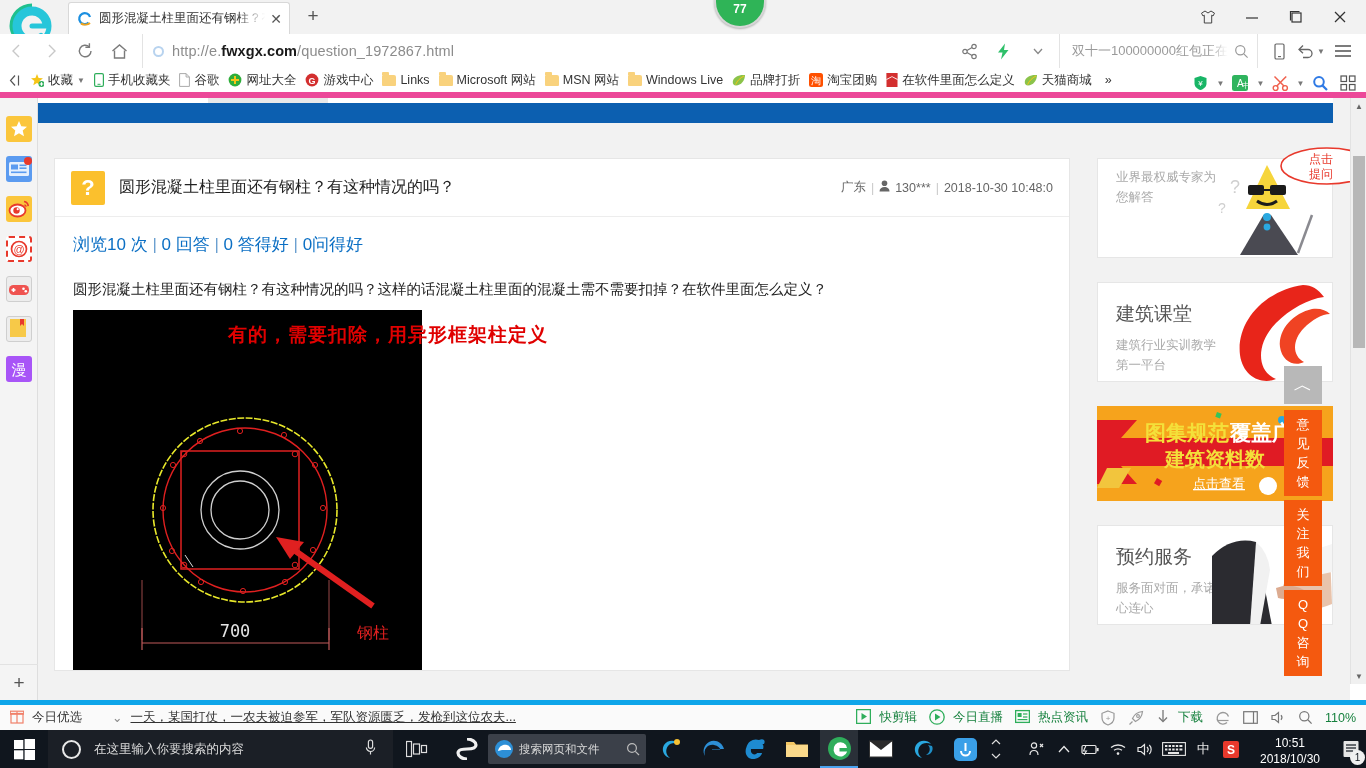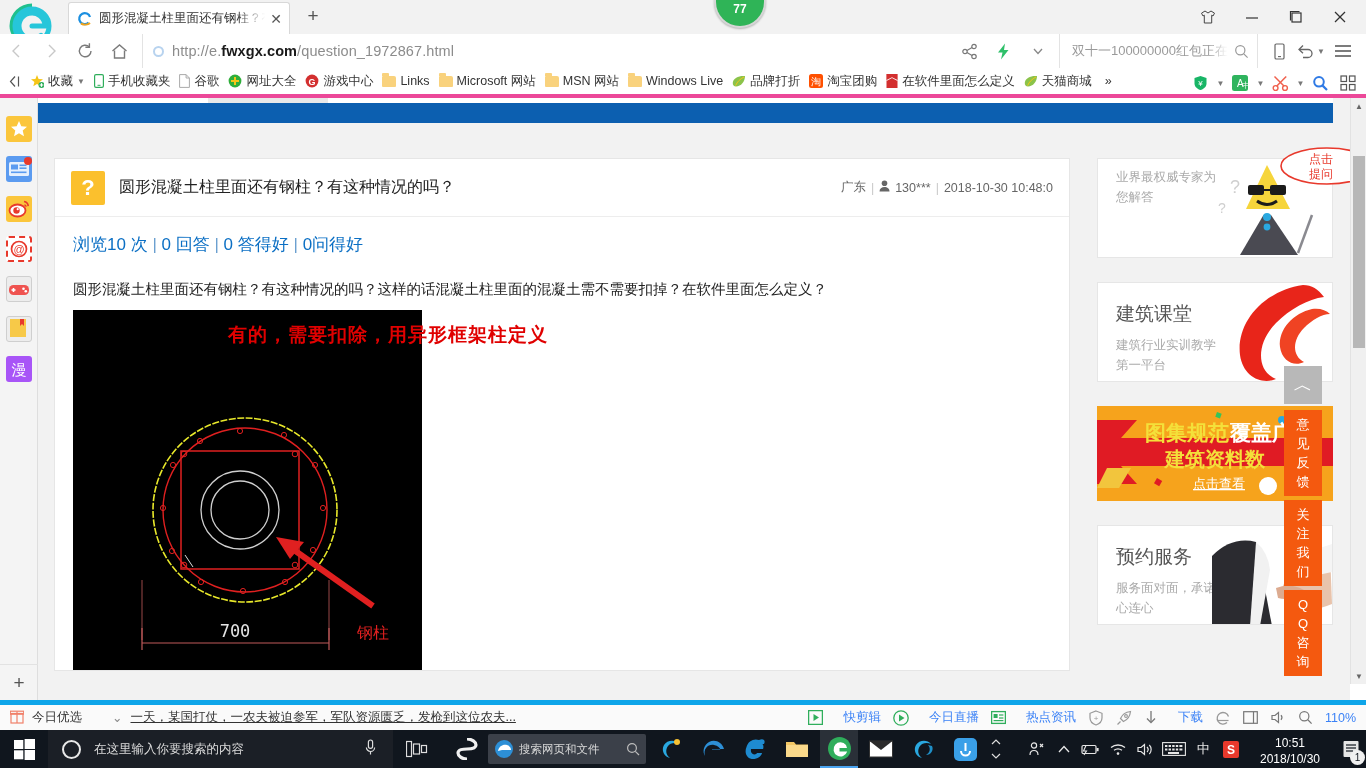--- a/index.html
+++ b/index.html
@@ -47,21 +47,21 @@
   .addr-text { font-size:14.5px; color:#8c8c8c; letter-spacing:.1px; white-space:nowrap; }
   .addr-text b { color:#1a1a1a; font-weight:600; }
   .navright { display:flex; align-items:center; height:34px; }
   .searchbox { display:flex; align-items:center; height:34px; border-left:1px solid #e3e3e3;
     border-right:1px solid #e3e3e3; padding:0 8px 0 12px; margin:0 4px; }
   .searchbox .sq { font-size:13px; color:#9a9a9a; white-space:nowrap; max-width:180px;
      overflow:hidden; -webkit-mask-image:linear-gradient(to right,#000 88%,transparent 100%);
      mask-image:linear-gradient(to right,#000 88%,transparent 100%); }
 
   .bmbar { position:absolute; left:0; top:68px; width:1366px; height:30px; background:#fff;
-    display:flex; align-items:center; border-bottom:4px solid #ec4899; overflow:hidden; }
+    display:flex; align-items:center; border-bottom:6px solid #ec4899; overflow:hidden; }
   .bmitem { display:flex; align-items:center; font-size:12.5px; color:#333; margin-right:9px;
     white-space:nowrap; }
   .bmitem .bi { margin-right:4px; display:inline-flex; align-items:center; }
   .bm-folder { width:14px; height:11px; background:#f9d27d; border-radius:1px 2px 1px 1px;
     position:relative; display:inline-block; }
   .bm-folder:before { content:""; position:absolute; left:0; top:-3px; width:7px; height:3px;
     background:#f9d27d; border-radius:1px 1px 0 0; }
   .bmright { position:absolute; right:4px; top:0; height:30px; display:flex; align-items:center; }
   .bmr { width:28px; height:30px; display:flex; align-items:center; justify-content:center; }
   .caretdn { font-size:8px; color:#777; margin-left:1px; }
@@ -125,21 +125,21 @@
   .hsb .thumb { position:absolute; left:2px; top:2px; width:1280px; height:12px; background:#dcdcdc; }
   .hsb .ar { position:absolute; top:0; width:16px; height:16px; display:flex; align-items:center;
     justify-content:center; font-size:8px; color:#666; }
 
   
   .statusbar { position:absolute; left:0; top:700px; width:1366px; height:30px; background:#fafafa;
     border-top:5px solid #0ea5e9; display:flex; align-items:center; }
   .st-left { display:flex; align-items:center; padding-left:10px; gap:8px; font-size:12.5px; color:#333; }
   .st-news { color:#333; text-decoration:underline; font-size:12.5px; white-space:nowrap; }
   .st-right { position:absolute; right:6px; display:flex; align-items:center; gap:4px; }
-  .st-item { display:flex; align-items:center; gap:20px; font-size:12.5px; color:#3b82f6; padding:0 4px; }
+  .st-item { display:flex; align-items:flex-start; gap:8px; font-size:12.5px; color:#15803d; padding:0 4px; }
 
   
   .taskbar { position:absolute; left:0; top:730px; width:1366px; height:38px; background:#10161e; }
   .startbtn { position:absolute; left:0; top:0; width:48px; height:38px; display:flex;
     align-items:center; justify-content:center; }
   .cortana { position:absolute; left:48px; top:0; width:345px; height:38px; background:#1b1f26;
     display:flex; align-items:center; }
   .cort-circle { width:19px; height:19px; border:2px solid #e8e8e8; border-radius:50%; margin-left:14px; }
   .cort-text { font-size:12.5px; color:#dcdcdc; margin-left:13px; }
   .cort-mic { position:absolute; right:16px; }

